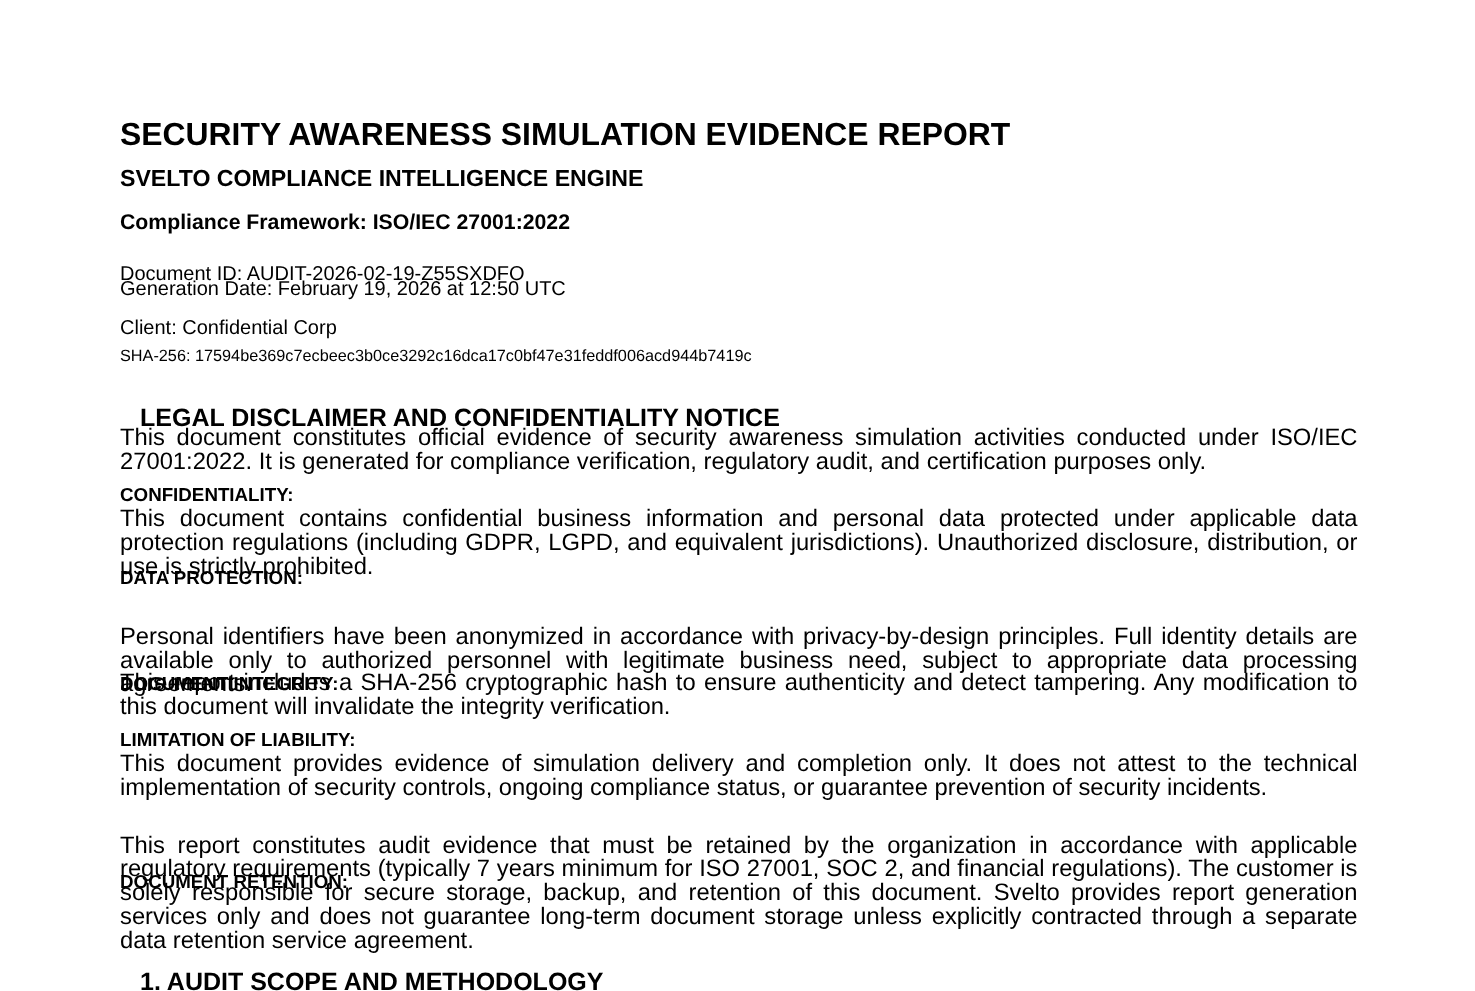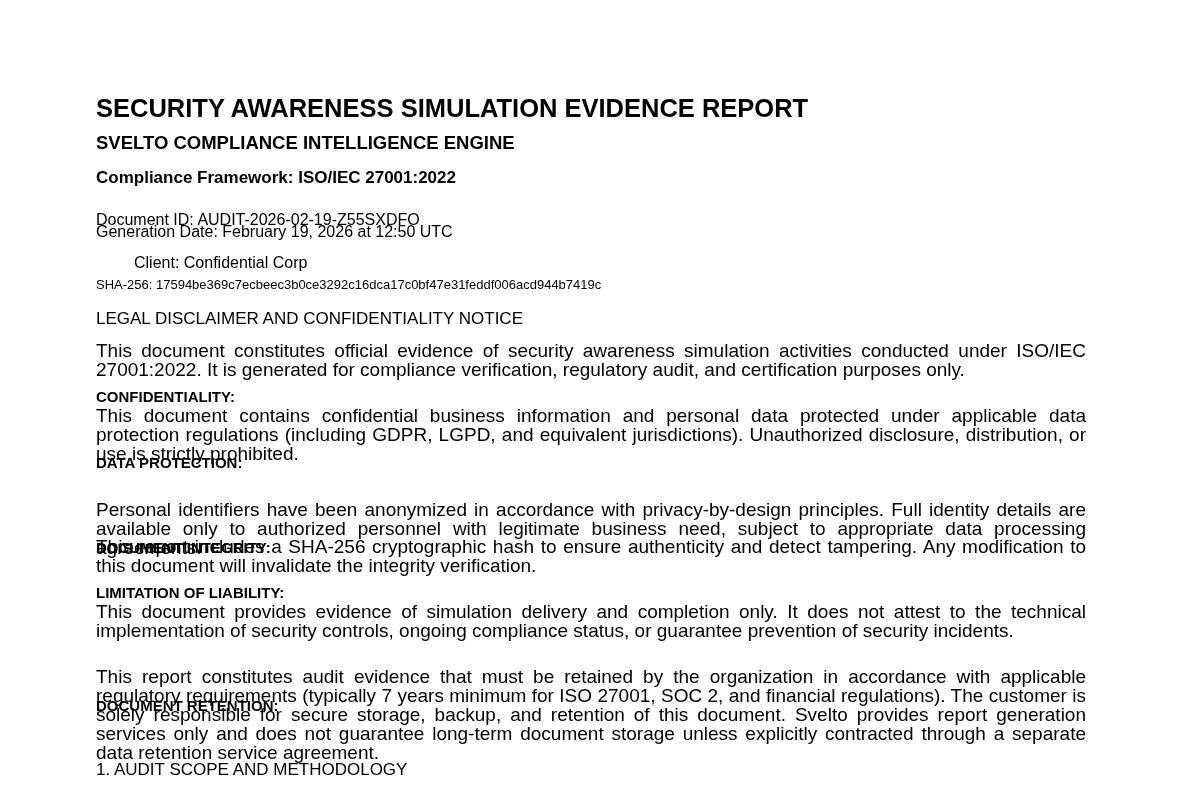--- a/index.html
+++ b/index.html
@@ -36,37 +36,37 @@
 
     .meta {
       position: absolute;
       left: 0;
       font-size: 16px;
       line-height: 21px;
       white-space: nowrap;
     }
     .m1 { top: 209px; }
     .m2 { top: 221px; }
-    .m3 { top: 252px; margin-left: 38px; }
+    .m3 { top: 252px; }
     .hash {
       position: absolute;
       left: 0;
       top: 277px;
       font-size: 13px;
       line-height: 16px;
       white-space: nowrap;
     }
 
     .h2 {
       position: absolute;
       left: 0;
-      font-weight: normal;
-      font-size: 17px;
+      font-weight: bold;
+      font-size: 20px;
       line-height: 20px;
-      margin: 0;
+      margin: 16px;
       white-space: nowrap;
     }
     .h-legal { top: 309px; }
     .h-scope { top: 760px; }
 
     .para {
       position: absolute;
       left: 0;
       width: 990px;
       font-size: 19px;

